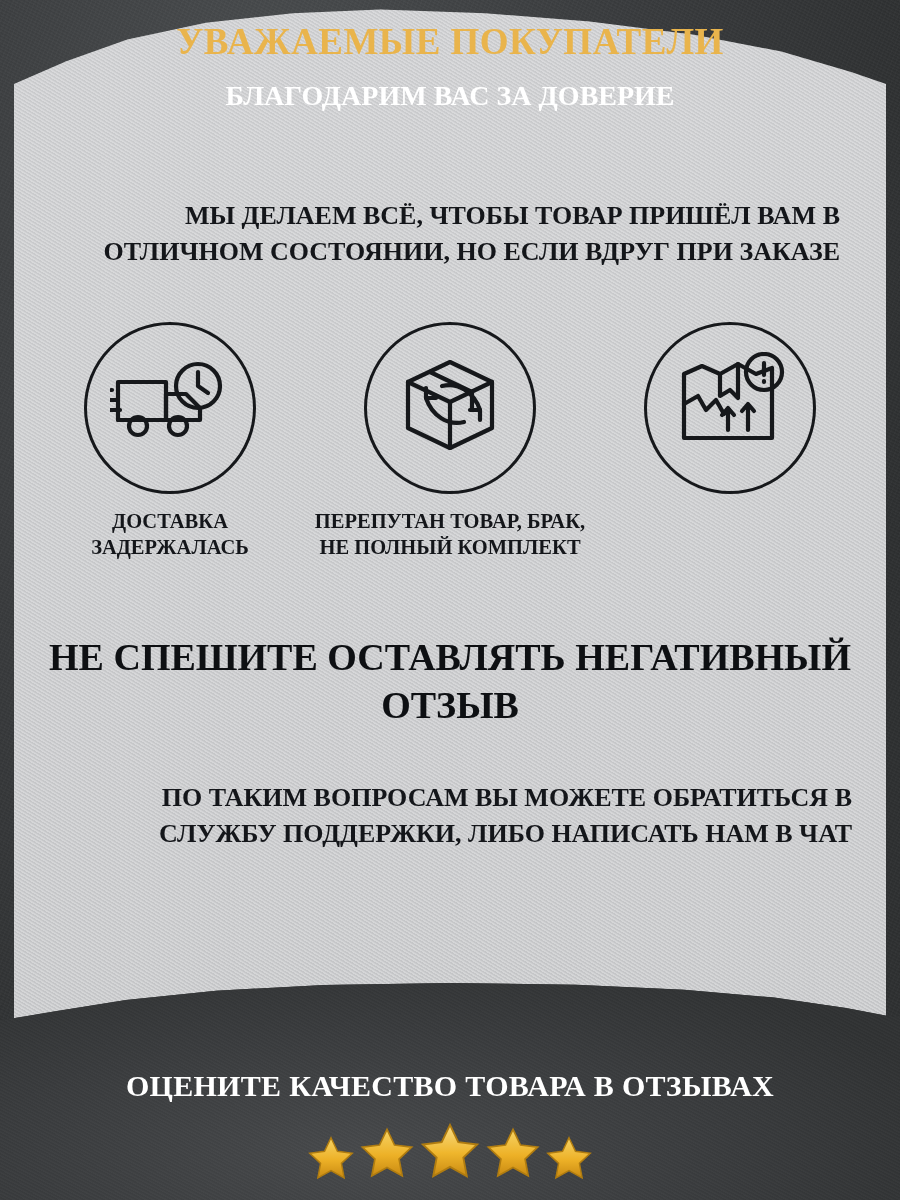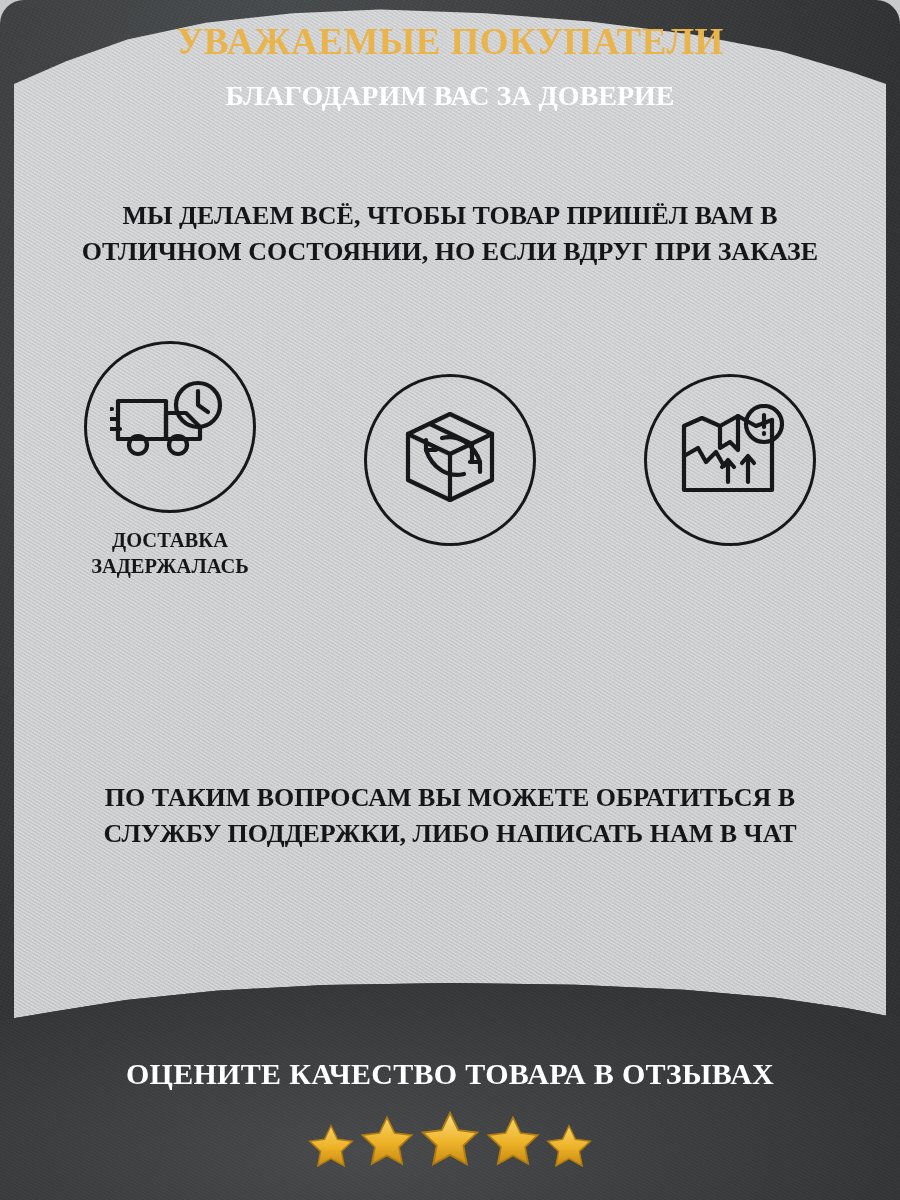--- a/index.html
+++ b/index.html
@@ -30,21 +30,20 @@
       ),
       repeating-linear-gradient(
         113deg,
         rgba(255,255,255,0.012) 0px,
         rgba(255,255,255,0.012) 1px,
         rgba(0,0,0,0.018) 2px,
         rgba(0,0,0,0.018) 4px
       ),
       radial-gradient(ellipse at 30% 12%, #4a4d4f 0%, #3a3c3e 40%, #2e3031 75%),
       #343637;
-    border-radius: 24px;
   }
 
   
   .panel {
     position: absolute;
     left: 14px;
     right: 14px;
     top: 0;
     bottom: 0;
     overflow: hidden;
@@ -125,38 +124,38 @@
     text-transform: uppercase;
     line-height: 1.18;
   }
 
   
   .intro {
     position: absolute;
     top: 198px;
     left: 60px;
     right: 60px;
-    text-align: center;
+    text-align: right;
     font-size: 26px;
     font-weight: bold;
     line-height: 1.38;
     color: #14161a;
     text-transform: uppercase;
     z-index: 5;
   }
 
   
   .icons-row {
     position: absolute;
-    top: 341px;
+    top: 322px;
     left: 34px;
     right: 34px;
     display: flex;
     justify-content: space-between;
-    align-items: center;
+    align-items: flex-start;
     z-index: 5;
     font-family: Liberation Serif, serif;
   }
 
   .icon-item {
     width: 272px;
     text-align: center;
   }
 
   .circle {
@@ -194,35 +193,35 @@
     text-transform: uppercase;
     z-index: 5;
   }
 
   
   .support-text {
     position: absolute;
     top: 780px;
     left: 48px;
     right: 48px;
-    text-align: center;
+    text-align: right;
     font-size: 26px;
     font-weight: bold;
     line-height: 1.38;
     color: #14161a;
     text-transform: uppercase;
     z-index: 5;
   }
 
   
   .footer {
     position: absolute;
     left: 0;
     right: 0;
-    bottom: 24px;
+    bottom: 12px;
     text-align: center;
     z-index: 7;
   }
 
   .footer-title {
     font-size: 30px;
     font-weight: bold;
     color: #ffffff;
     text-transform: uppercase;
     line-height: 1.25;
@@ -300,20 +299,21 @@
             <path d="M58 50 L58 96"></path>
             <path d="M38 20 L80 40 L80 58"></path>
 
             <path d="M44 46 l-10 0 l0 -10"></path>
             <path d="M34 46 c6 18 22 28 38 24"></path>
             <path d="M78 58 l10 0 l0 10"></path>
             <path d="M88 58 c-6 -18 -22 -28 -38 -24"></path>
           </svg>
         </span>
       </div>
+      <div class="icon-caption">ПЕРЕПУТАН ТОВАР, БРАК, НЕ ПОЛНЫЙ КОМПЛЕКТ</div>
     </div>
 
     <div class="icon-item">
       <div class="circle">
         <span>
           <svg width="116" height="108" viewBox="0 0 116 108" fill="none" stroke="#16181b" stroke-width="4.2" stroke-linecap="round" stroke-linejoin="round">
 
             <path d="M12 22 L30 14 L48 22 L66 12 L84 22 L100 16 L100 86 L12 86 Z"></path>
 
             <path d="M48 22 L48 44 L58 38 L66 46 L66 12"></path>
@@ -326,20 +326,21 @@
             <circle cx="92" cy="20" r="18"></circle>
             <path d="M92 11 L92 23"></path>
             <path d="M92 29 L92 30"></path>
           </svg>
         </span>
       </div>
     </div>
 
   </div>
 
+  <div class="big-heading">НЕ СПЕШИТЕ ОСТАВЛЯТЬ НЕГАТИВНЫЙ ОТЗЫВ</div>
 
   <div class="support-text">ПО ТАКИМ ВОПРОСАМ ВЫ МОЖЕТЕ ОБРАТИТЬСЯ В СЛУЖБУ ПОДДЕРЖКИ, ЛИБО НАПИСАТЬ НАМ В ЧАТ</div>
 
   <div class="footer">
     <div class="footer-title">ОЦЕНИТЕ КАЧЕСТВО ТОВАРА В ОТЗЫВАХ</div>
     <div class="stars">
       <span class="star s1">
         <svg width="50" height="50" viewBox="0 0 24 24">
           <defs>
               <linearGradient id="g1" x1="0" y1="0" x2="0" y2="1">

